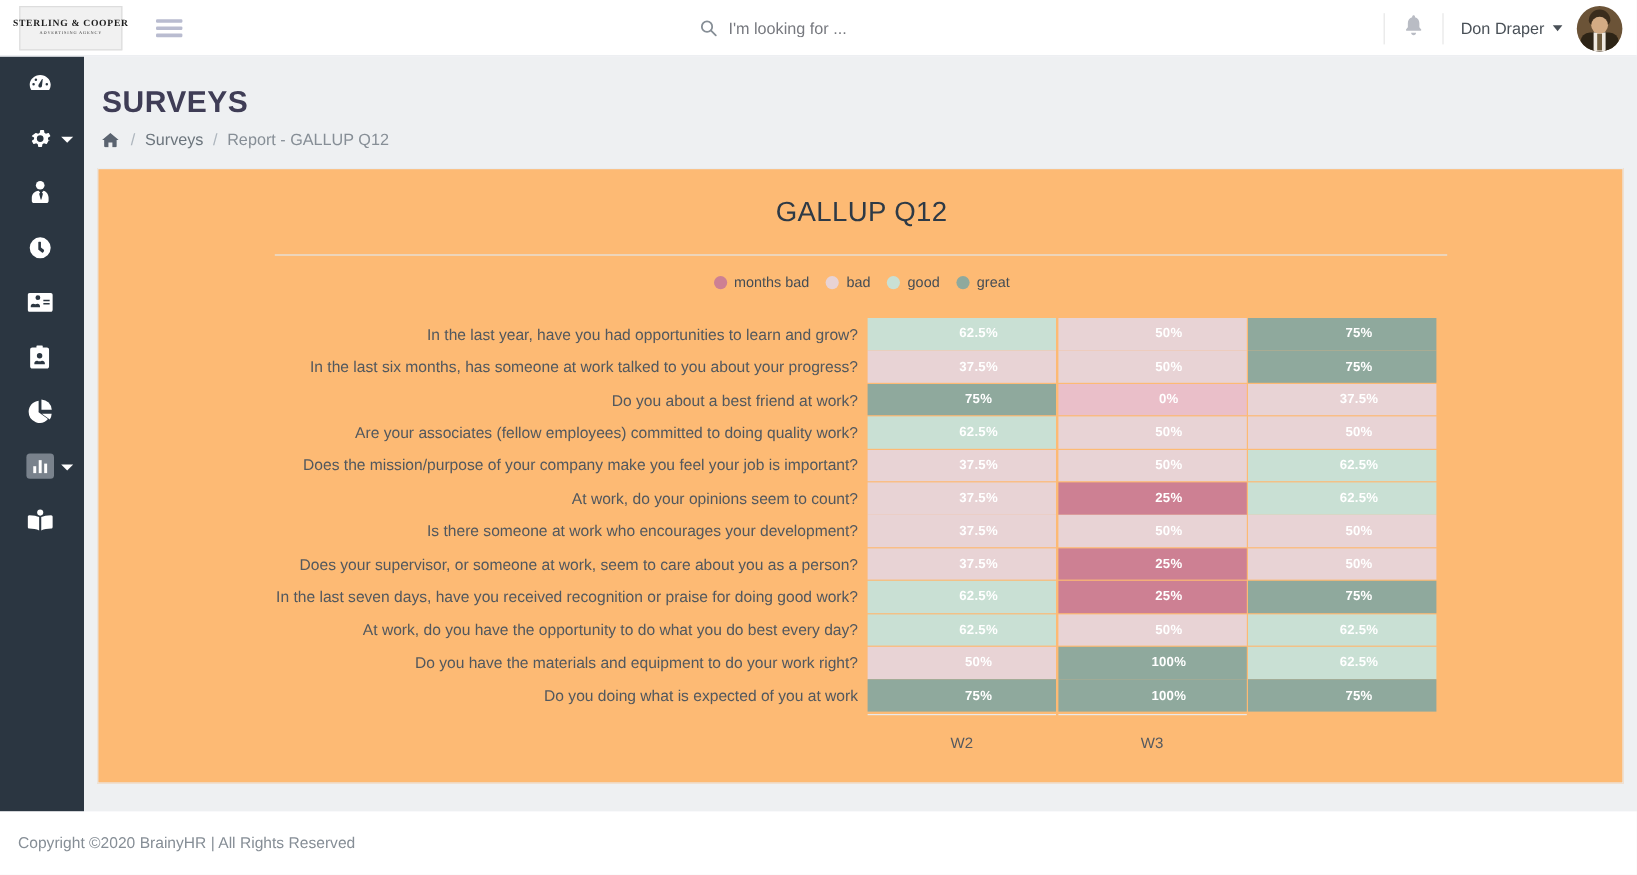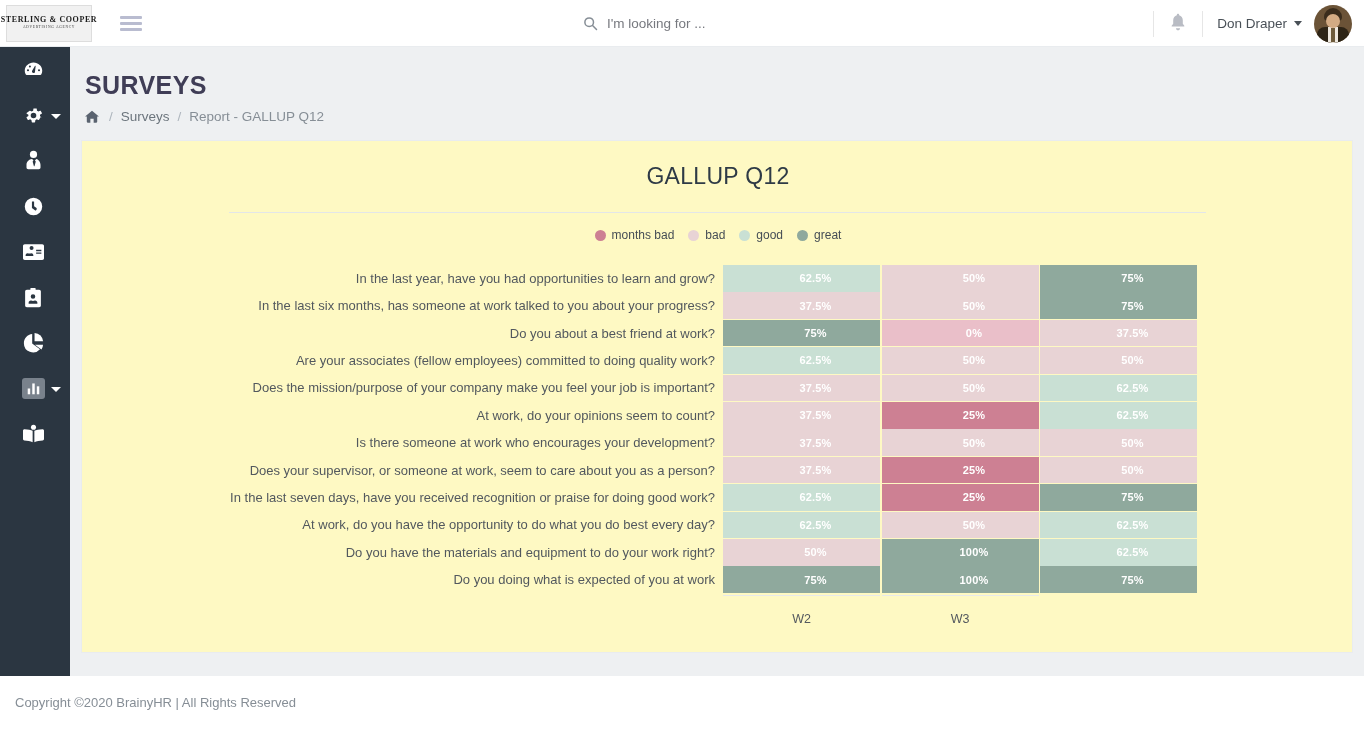--- a/index.html
+++ b/index.html
@@ -13,21 +13,21 @@
   
   .topbar {
     position: absolute; top: 0; left: 0;
     width: 1364px; height: 47px;
     background: #ffffff;
     display: flex; align-items: center;
     border-bottom: 1px solid #e9ecef;
     z-index: 10;
   }
   .brand-logo {
-    margin-left: 6px;
+    margin-left: 16px;
     width: 86px; height: 37px;
     background: #f1f1f1;
     border: 1px solid #dddddd;
     display: flex; flex-direction: column;
     align-items: center; justify-content: center;
     line-height: 1;
   }
   .brand-logo .l1 {
     font-family: "Liberation Serif", serif;
     font-size: 8px; letter-spacing: .6px;
@@ -157,21 +157,21 @@
   }
   .bc-home { color: #5a6370; display: flex; align-items: center; margin-right: 2px; }
   .bc-sep { margin: 0 8px; color: #adb5bd; }
   .bc-link { color: #6c757d; cursor: pointer; }
   .bc-cur { color: #868e96; }
 
   
   .card {
     position: absolute; top: 140px; left: 81px;
     width: 1272px; height: 513px;
-    background: #fef9c3;
+    background: #fdba74;
     border: 1px solid #e9ecef;
   }
   .chart-title {
     position: absolute; top: 22px; left: 0; width: 1272px;
     text-align: center;
     font-size: 23px; color: #2e3a46; letter-spacing: .3px;
   }
   .chart-rule {
     position: absolute; top: 71px; left: 147px;
     width: 977px; height: 1px; background: #e3e6e8;

